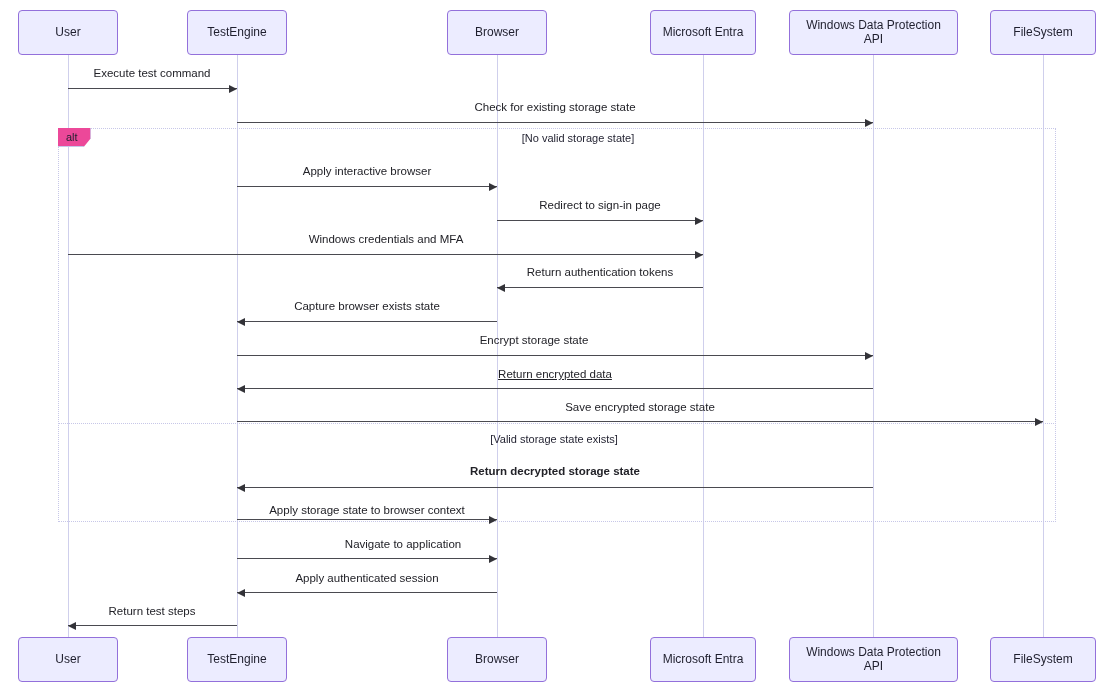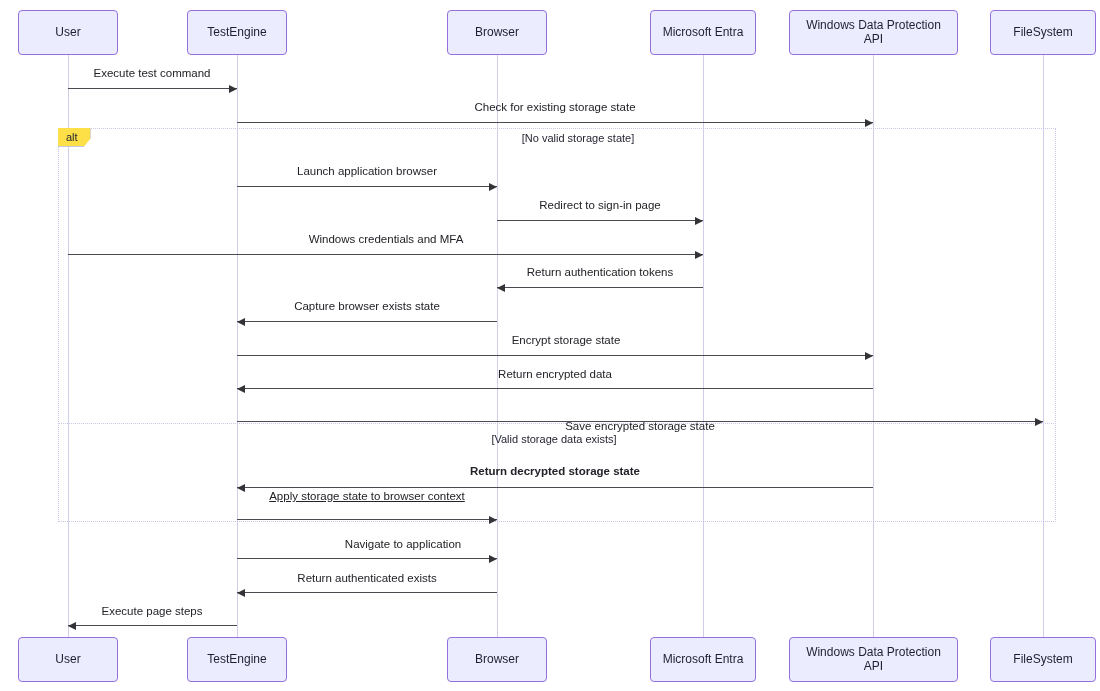--- a/index.html
+++ b/index.html
@@ -49,21 +49,21 @@
   .fragment {
     position: absolute;
     box-sizing: border-box;
     border: 1px dotted #C7C7E8;
     background: transparent;
     z-index: 2;
   }
   .fragment-label {
     position: absolute;
     box-sizing: border-box;
-    background: #fde047;
+    background: #ec4899;
     border: 1px solid #C7C7E8;
     border-top: none;
     border-left: none;
     font-size: 11px;
     color: #1f1f2e;
     padding: 2px 12px 2px 8px;
     -webkit-clip-path: polygon(0 0, 100% 0, 100% 55%, 78% 100%, 0 100%);
     clip-path: polygon(0 0, 100% 0, 100% 55%, 78% 100%, 0 100%);
     z-index: 4;
     line-height: 1.3;
@@ -123,66 +123,66 @@
     <div class="lifeline" style="left: 68px; top: 55px; height: 582px;"></div>
     <div class="lifeline" style="left: 237px; top: 55px; height: 582px;"></div>
     <div class="lifeline" style="left: 497px; top: 55px; height: 582px;"></div>
     <div class="lifeline" style="left: 703px; top: 55px; height: 582px;"></div>
     <div class="lifeline" style="left: 873px; top: 55px; height: 582px;"></div>
     <div class="lifeline" style="left: 1043px; top: 55px; height: 582px;"></div>
     <div class="fragment" style="left: 58px; top: 128px; width: 998px; height: 394px;"></div>
     <div class="fragment-label" style="left: 58px; top: 128px;">alt</div>
     <div class="fragment-divider" style="left: 58px; top: 423px; width: 998px;"></div>
     <div class="fragment-condition" style="left: 570px; top: 132px; padding-left: 16px;">[No valid storage state]</div>
-    <div class="fragment-condition" style="left: 554px; top: 433px;">[Valid storage data exists]</div>
+    <div class="fragment-condition" style="left: 554px; top: 433px;">[Valid storage state exists]</div>
     <div class="msg-line" style="left: 68px; top: 88px; width: 169px;"></div>
     <div class="msg-head right" style="top: 84.5px; left: 229px;"></div>
     <div class="msg-label" style="left: 152px; top: 67px;">Execute test command</div>
     <div class="msg-line" style="left: 237px; top: 122px; width: 636px;"></div>
     <div class="msg-head right" style="top: 118.5px; left: 865px;"></div>
     <div class="msg-label" style="left: 555px; top: 101px;">Check for existing storage state</div>
     <div class="msg-line" style="left: 237px; top: 186px; width: 260px;"></div>
     <div class="msg-head right" style="top: 182.5px; left: 489px;"></div>
-    <div class="msg-label" style="left: 367px; top: 165px;">Launch application browser</div>
+    <div class="msg-label" style="left: 367px; top: 165px;">Apply interactive browser</div>
     <div class="msg-line" style="left: 497px; top: 220px; width: 206px;"></div>
     <div class="msg-head right" style="top: 216.5px; left: 695px;"></div>
     <div class="msg-label" style="left: 600px; top: 199px;">Redirect to sign-in page</div>
     <div class="msg-line" style="left: 68px; top: 254px; width: 635px;"></div>
     <div class="msg-head right" style="top: 250.5px; left: 695px;"></div>
     <div class="msg-label" style="left: 386px; top: 233px;">Windows credentials and MFA</div>
     <div class="msg-line" style="left: 497px; top: 287px; width: 206px;"></div>
     <div class="msg-head left" style="top: 283.5px; left: 497px;"></div>
     <div class="msg-label" style="left: 600px; top: 266px;">Return authentication tokens</div>
     <div class="msg-line" style="left: 237px; top: 321px; width: 260px;"></div>
     <div class="msg-head left" style="top: 317.5px; left: 237px;"></div>
     <div class="msg-label" style="left: 367px; top: 300px;">Capture browser exists state</div>
     <div class="msg-line" style="left: 237px; top: 355px; width: 636px;"></div>
     <div class="msg-head right" style="top: 351.5px; left: 865px;"></div>
-    <div class="msg-label" style="left: 566px; top: 334px;">Encrypt storage state</div>
+    <div class="msg-label" style="left: 534px; top: 334px;">Encrypt storage state</div>
     <div class="msg-line" style="left: 237px; top: 388px; width: 636px;"></div>
     <div class="msg-head left" style="top: 384.5px; left: 237px;"></div>
-    <div class="msg-label" style="left: 555px; top: 368px;">Return encrypted data</div>
+    <div class="msg-label" style="left: 555px; top: 368px; text-decoration: underline;">Return encrypted data</div>
     <div class="msg-line" style="left: 237px; top: 421px; width: 806px;"></div>
     <div class="msg-head right" style="top: 417.5px; left: 1035px;"></div>
-    <div class="msg-label" style="left: 640px; top: 420px;">Save encrypted storage state</div>
+    <div class="msg-label" style="left: 640px; top: 401px;">Save encrypted storage state</div>
     <div class="msg-line" style="left: 237px; top: 487px; width: 636px;"></div>
     <div class="msg-head left" style="top: 483.5px; left: 237px;"></div>
     <div class="msg-label" style="left: 555px; top: 465px; font-weight: bold;">Return decrypted storage state</div>
     <div class="msg-line" style="left: 237px; top: 519px; width: 260px;"></div>
     <div class="msg-head right" style="top: 515.5px; left: 489px;"></div>
-    <div class="msg-label" style="left: 367px; top: 490px; text-decoration: underline;">Apply storage state to browser context</div>
+    <div class="msg-label" style="left: 367px; top: 504px;">Apply storage state to browser context</div>
     <div class="msg-line" style="left: 237px; top: 558px; width: 260px;"></div>
     <div class="msg-head right" style="top: 554.5px; left: 489px;"></div>
     <div class="msg-label" style="left: 367px; top: 538px; margin-left: 36px;">Navigate to application</div>
     <div class="msg-line" style="left: 237px; top: 592px; width: 260px;"></div>
     <div class="msg-head left" style="top: 588.5px; left: 237px;"></div>
-    <div class="msg-label" style="left: 367px; top: 572px;">Return authenticated exists</div>
+    <div class="msg-label" style="left: 367px; top: 572px;">Apply authenticated session</div>
     <div class="msg-line" style="left: 68px; top: 625px; width: 169px;"></div>
     <div class="msg-head left" style="top: 621.5px; left: 68px;"></div>
-    <div class="msg-label" style="left: 152px; top: 605px;">Execute page steps</div>
+    <div class="msg-label" style="left: 152px; top: 605px;">Return test steps</div>
     <div class="participant" style="left: 18px; width: 100px; height: 45px; top: 10px;">User</div>
     <div class="participant" style="left: 187px; width: 100px; height: 45px; top: 10px;">TestEngine</div>
     <div class="participant" style="left: 447px; width: 100px; height: 45px; top: 10px;">Browser</div>
     <div class="participant" style="left: 650px; width: 106px; height: 45px; top: 10px;">Microsoft Entra</div>
     <div class="participant" style="left: 789px; width: 169px; height: 45px; top: 10px;">Windows Data Protection API</div>
     <div class="participant" style="left: 990px; width: 106px; height: 45px; top: 10px;">FileSystem</div>
     <div class="participant" style="left: 18px; width: 100px; height: 45px; top: 637px;">User</div>
     <div class="participant" style="left: 187px; width: 100px; height: 45px; top: 637px;">TestEngine</div>
     <div class="participant" style="left: 447px; width: 100px; height: 45px; top: 637px;">Browser</div>
     <div class="participant" style="left: 650px; width: 106px; height: 45px; top: 637px;">Microsoft Entra</div>

